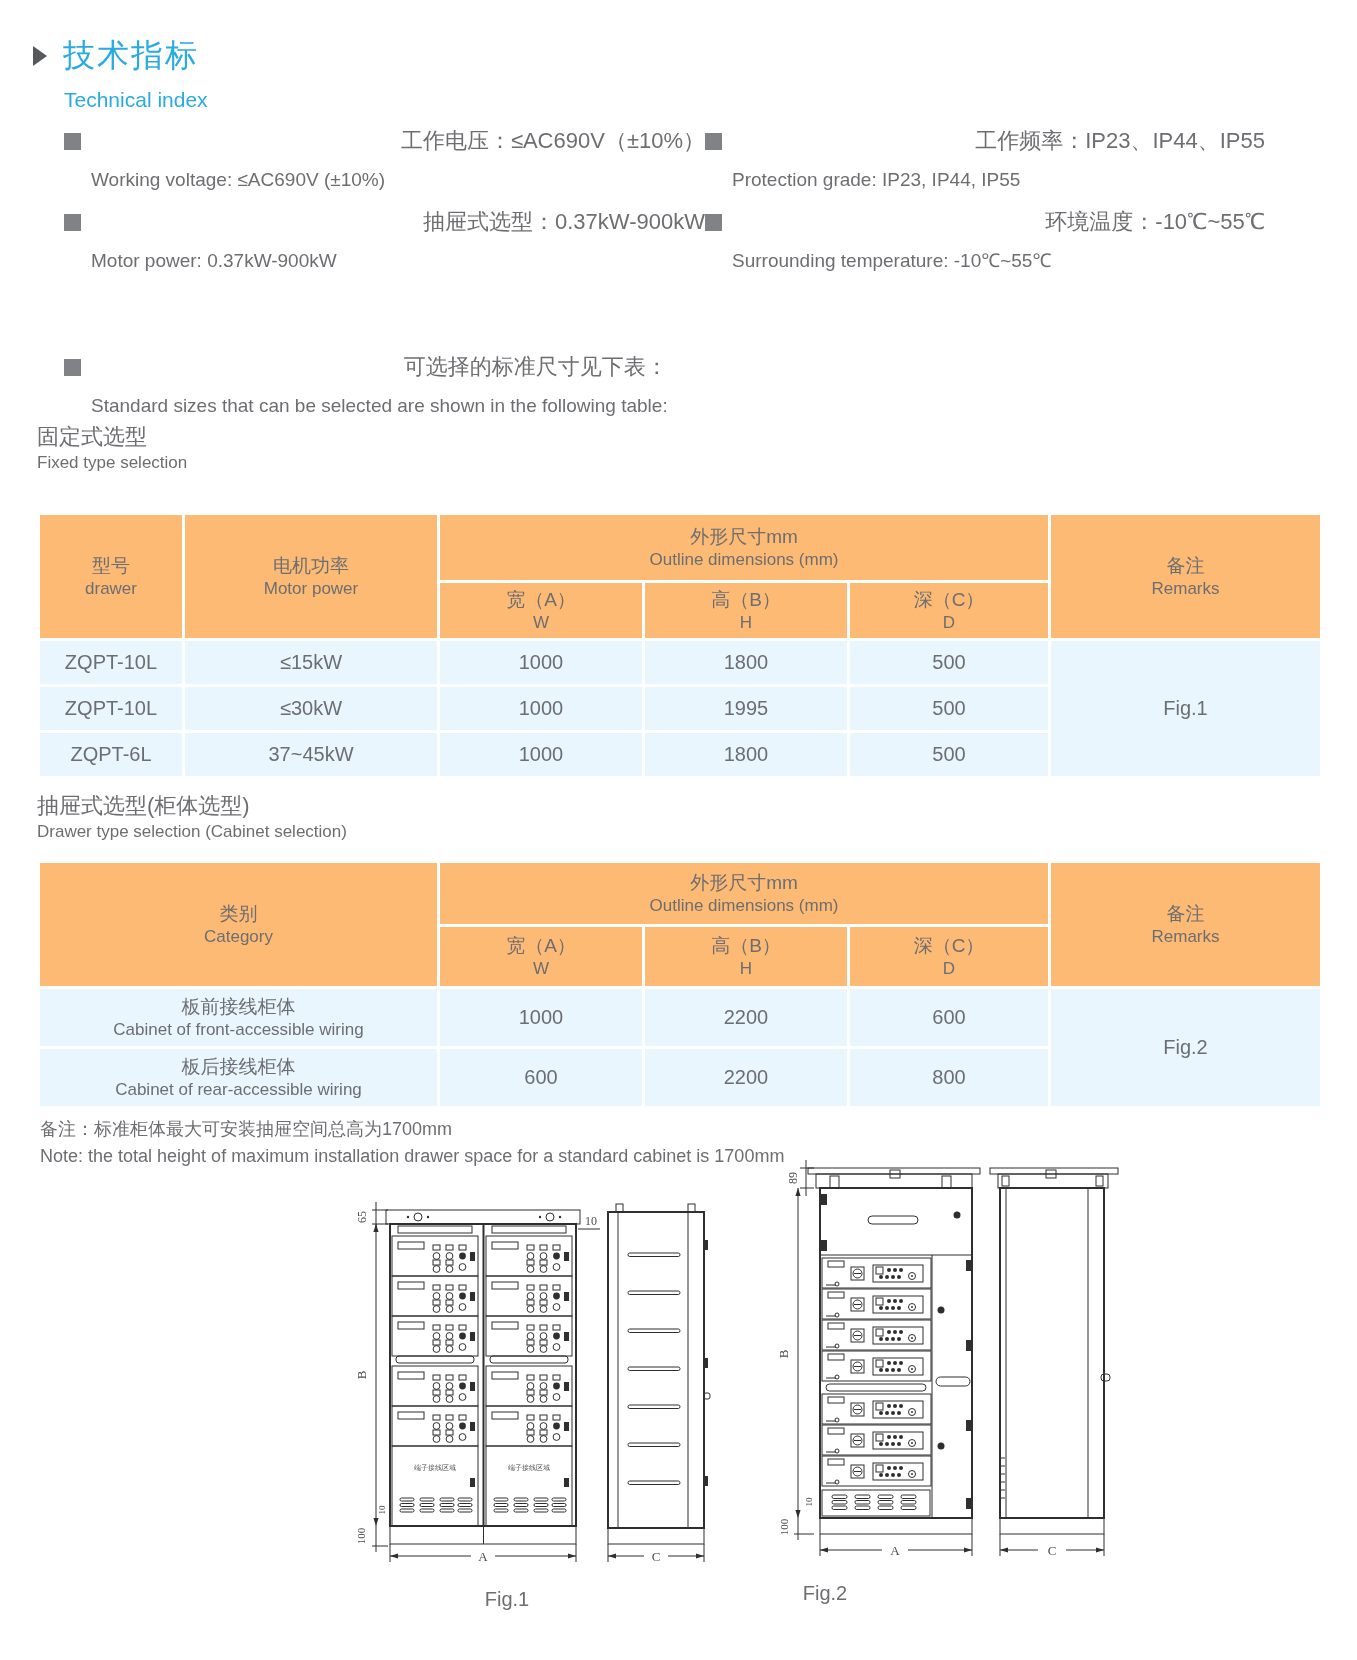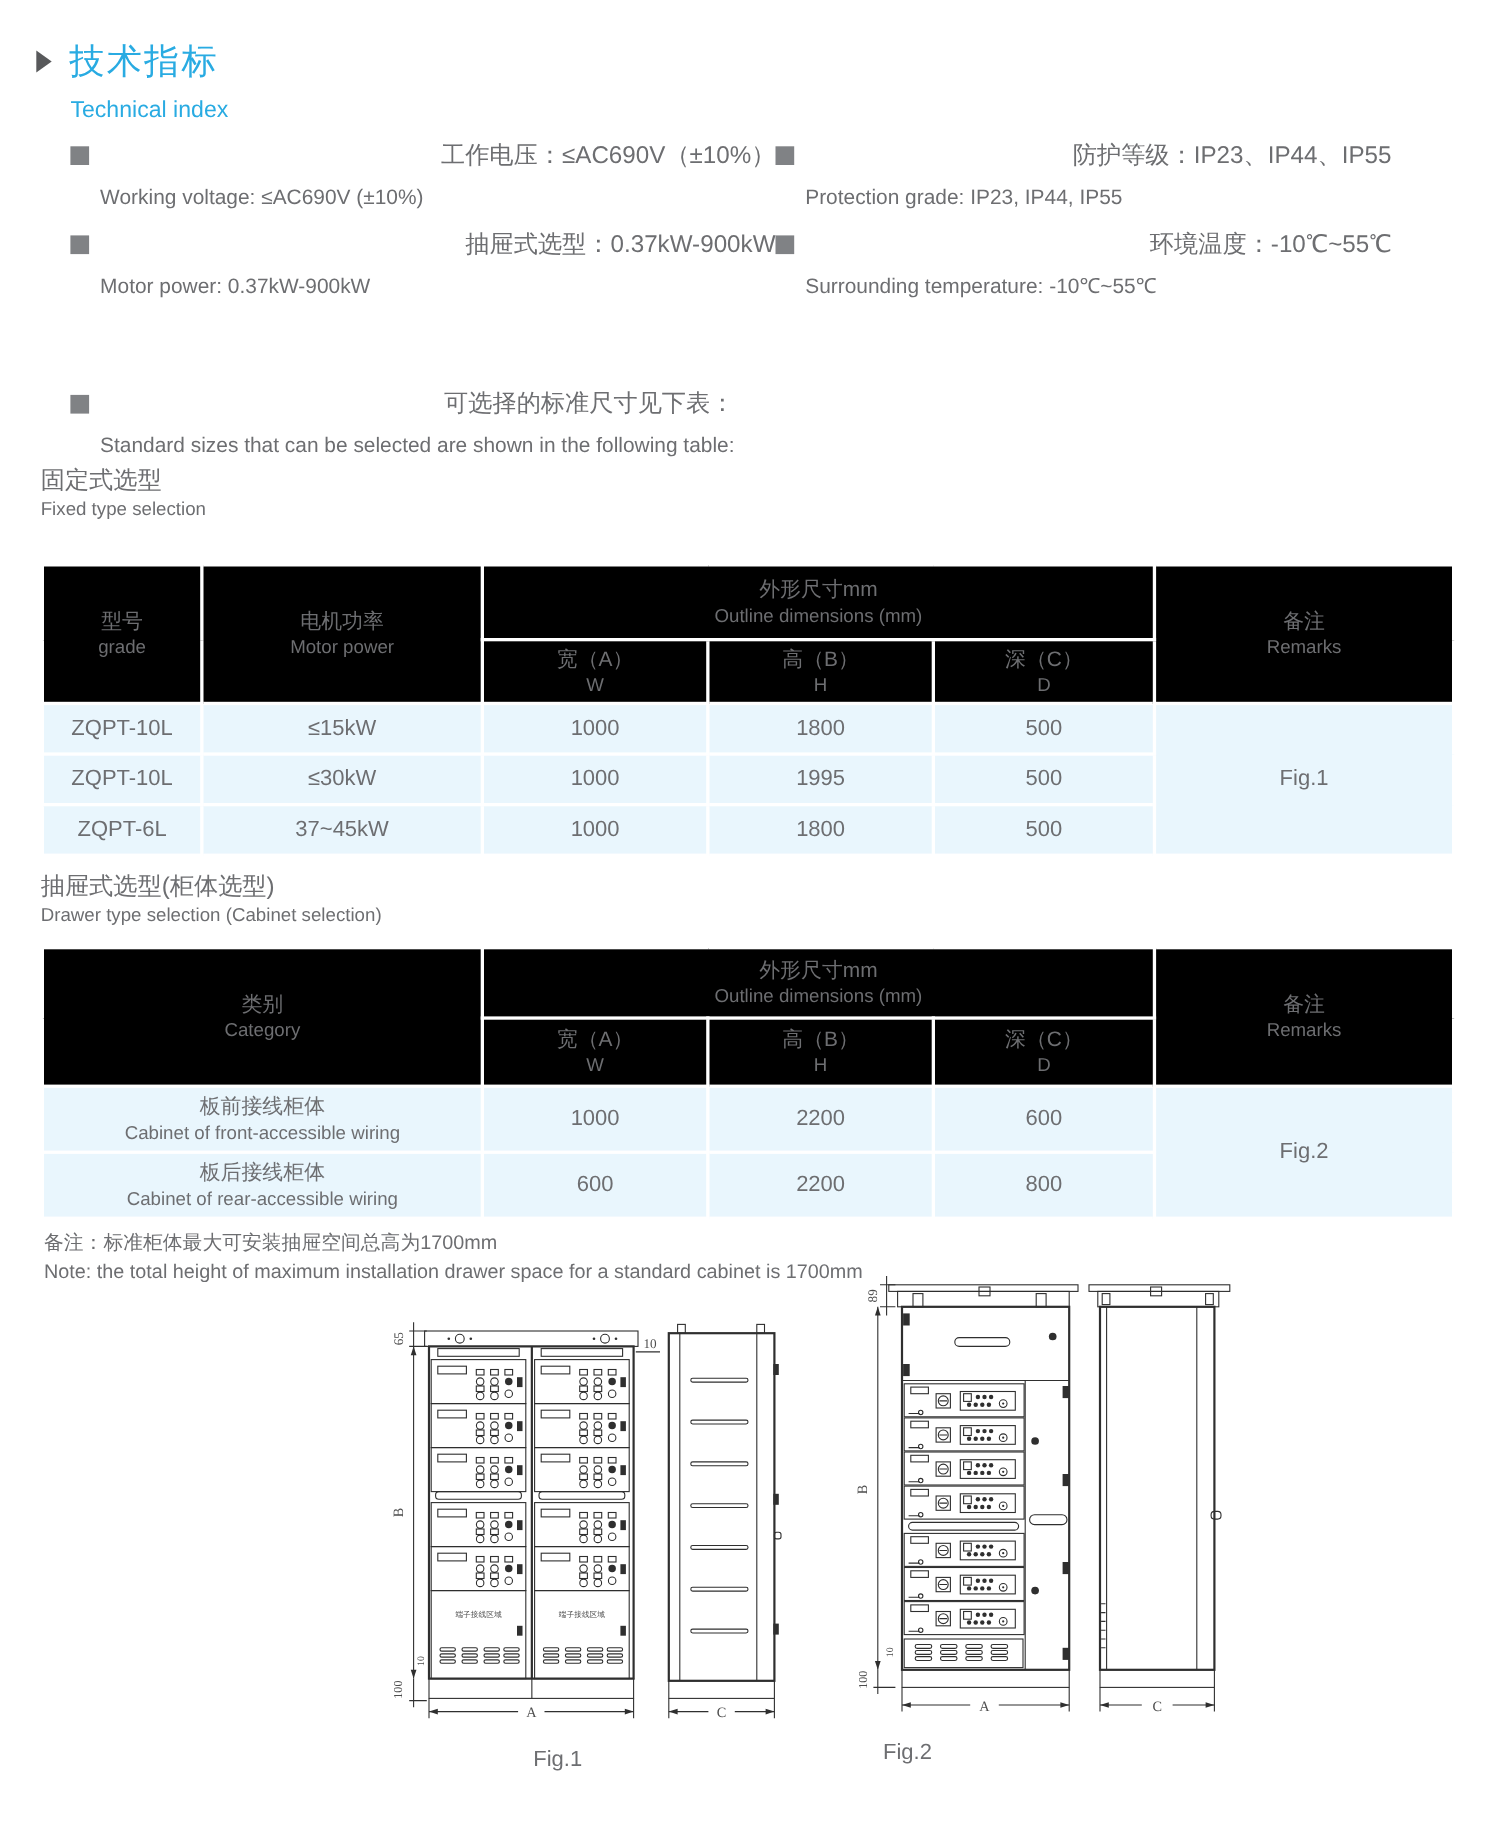--- a/index.html
+++ b/index.html
@@ -25,21 +25,21 @@
 
   
   .seclabel{position:absolute;left:37px;}
   .sec-zh{font-size:22px;line-height:26px;color:#6d6e71;}
   .sec-en{font-size:17px;line-height:26px;color:#6d6e71;}
 
   
   table.spec-table{position:absolute;left:37px;width:1286px;border-collapse:collapse;table-layout:fixed;}
   table.spec-table th,table.spec-table td{border:3px solid #fff;text-align:center;vertical-align:middle;
       font-weight:400;color:#6d6e71;padding:0;}
-  table.spec-table thead th{background:#000000;}
+  table.spec-table thead th{background:#fdba74;}
   table.spec-table tbody td{background:#e9f6fd;font-size:20px;}
   .th-zh{font-size:19px;line-height:24px;}
   .th-en{font-size:17px;line-height:22px;}
   .t1 thead tr.h1{height:68px;} .t1 thead tr.h2{height:58px;} .t1 tbody tr{height:46px;}
   .t2 thead tr.h1{height:64px;} .t2 thead tr.h2{height:62px;} .t2 tbody tr{height:60px;}
   .cat-zh{font-size:19px;line-height:24px;}
   .cat-en{font-size:17px;line-height:22px;}
 
   
   .note{position:absolute;left:40px;top:1116px;}
@@ -81,21 +81,21 @@
             <span class="sq"></span>
             <span>抽屉式选型：0.37kW-900kW</span>
           </div>
         <div class="spec-en">Motor power: 0.37kW-900kW</div>
       </div>
     </div>
     <div class="spec-col right">
       <div class="spec">
         <div class="spec-zh">
             <span class="sq"></span>
-            <span>防护等级：IP23、IP44、IP55</span>
+            <span>工作频率：IP23、IP44、IP55</span>
           </div>
         <div class="spec-en">Protection grade: IP23, IP44, IP55</div>
       </div>
       <div class="spec">
         <div class="spec-zh">
             <span class="sq"></span>
             <span>环境温度：-10℃~55℃</span>
           </div>
         <div class="spec-en">Surrounding temperature: -10℃~55℃</div>
       </div>
@@ -121,21 +121,21 @@
         <col style="width:255px">
         <col style="width:205px">
         <col style="width:205px">
         <col style="width:201px">
         <col>
       </colgroup>
     <thead>
       <tr class="h1">
         <th rowspan="2">
           <div class="th-zh">型号</div>
-          <div class="th-en">grade</div>
+          <div class="th-en">drawer</div>
         </th>
         <th rowspan="2">
           <div class="th-zh">电机功率</div>
           <div class="th-en">Motor power</div>
         </th>
         <th colspan="3">
           <div class="th-zh">外形尺寸mm</div>
           <div class="th-en">Outline dimensions (mm)</div>
         </th>
         <th rowspan="2">

